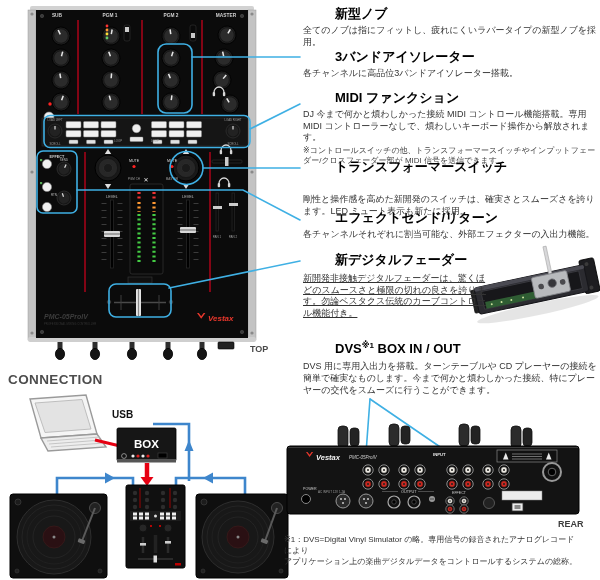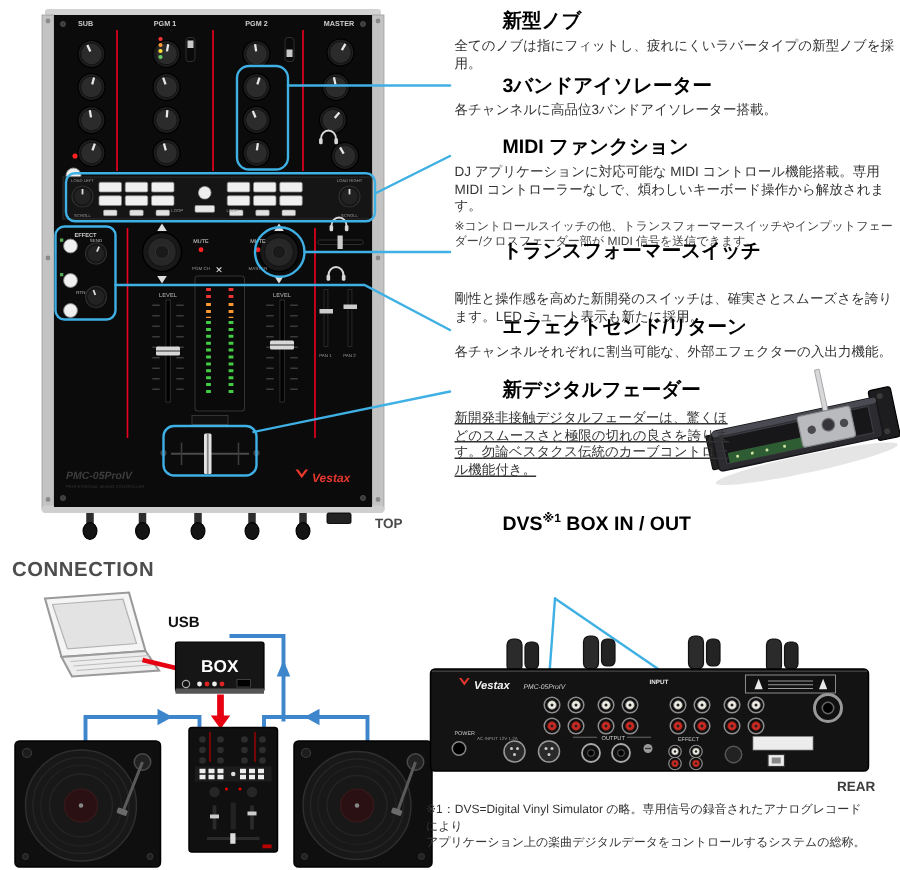--- a/index.html
+++ b/index.html
@@ -510,41 +510,42 @@
   <p>全てのノブは指にフィットし、疲れにくいラバータイプの新型ノブを採用。</p>
 </div>
 
 <div class="feat" style="top:50px">
   <h3>3バンドアイソレーター</h3>
   <p>各チャンネルに高品位3バンドアイソレーター搭載。</p>
 </div>
 
 <div class="feat" style="top:91px">
   <h3>MIDI ファンクション</h3>
-  <p>DJ アプリケーションに対応可能な MIDI コントロール機能搭載。専用 MIDI コントローラーなしで、煩わしいキーボード操作から解放されます。</p>
+  <p>DJ 今まで何かと煩わしかった接続 MIDI コントロール機能搭載。専用 MIDI コントローラーなしで、煩わしいキーボード操作から解放されます。</p>
   <p class="note">※コントロールスイッチの他、トランスフォーマースイッチやインプットフェーダー/クロスフェーダー部が MIDI 信号を送信できます。</p>
 </div>
 
 <div class="feat" style="top:160px">
   <h3>トランスフォーマースイッチ</h3>
   <p style="margin-top:20px">剛性と操作感を高めた新開発のスイッチは、確実さとスムーズさを誇ります。LED ミュート表示も新たに採用。</p>
 </div>
 
 <div class="feat" style="top:211px">
   <h3>エフェクトセンド/リターン</h3>
   <p>各チャンネルそれぞれに割当可能な、外部エフェクターの入出力機能。</p>
 </div>
 
 <div class="feat narrow" style="top:253px">
   <h3>新デジタルフェーダー</h3>
   <p style="margin-top:6px">新開発非接触デジタルフェーダーは、驚くほどのスムースさと極限の切れの良さを誇ります。勿論ベスタクス伝統のカーブコントロール機能付き。</p>
 </div>
 
 <div class="feat" style="top:339px">
   <h3><span>DVS</span><sup>※1</sup><span> BOX IN / OUT</span></h3>
+  <p style="margin-top:5px">DVS 用に専用入出力を搭載。ターンテーブルや CD プレーヤーの接続を簡単で確実なものします。今まで何かと煩わしかった接続、特にプレーヤーの交代をスムーズに行うことができます。</p>
 </div>
 
 <div id="footnote">
   <span class="l1">※1：DVS=Digital Vinyl Simulator の略。専用信号の録音されたアナログレコードにより</span>
   <span class="l2">アプリケーション上の楽曲デジタルデータをコントロールするシステムの総称。</span>
 </div>
 
 </div>
 
 </body></html>

